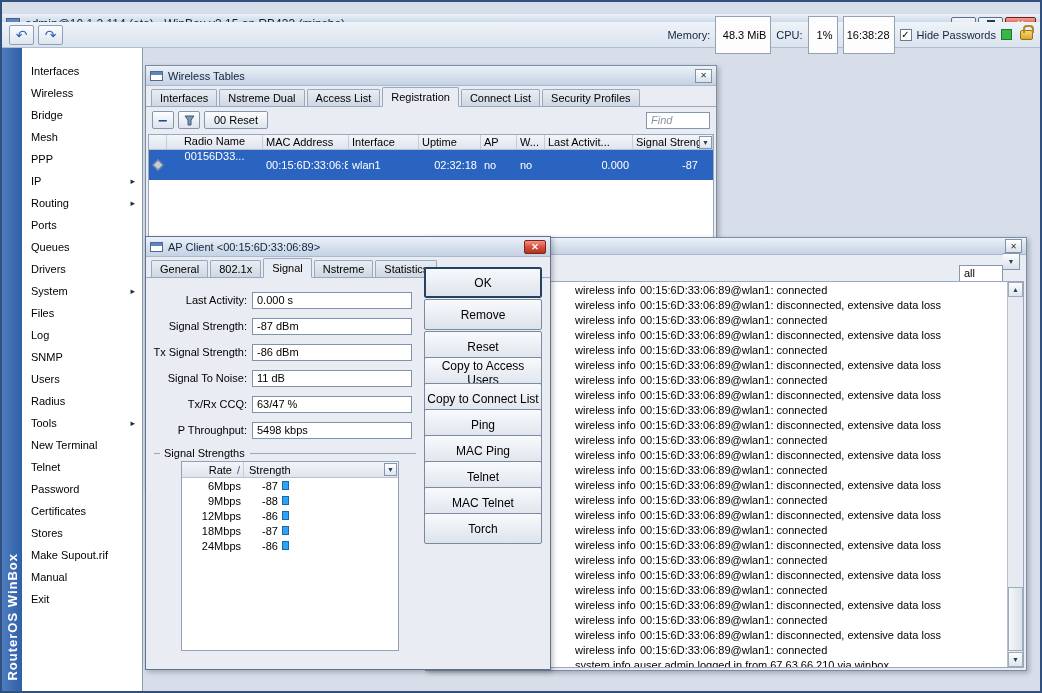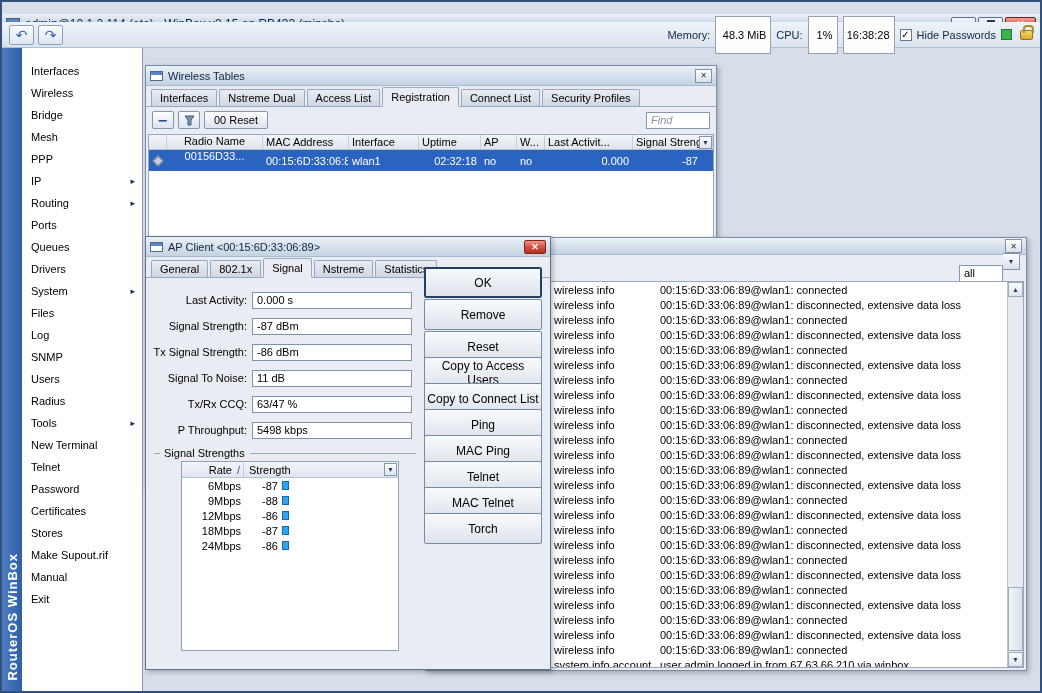--- a/index.html
+++ b/index.html
@@ -89,39 +89,39 @@
     border-bottom:1px solid #b7c1cf; position:relative; }
   .col { padding:0 3px; border-right:1px solid #c5cdd9; display:flex; align-items:center;
     overflow:hidden; white-space:nowrap; font-size:11px; }
   .c-icon{width:18px;} .c-radio{width:96px;flex-direction:column;} .c-mac{width:86px;} .c-if{width:70px;}
   .c-up{width:62px;} .c-ap{width:36px;} .c-w{width:28px;} .c-la{width:88px;} .c-sig{flex:1;}
   .sort-mark { margin-left:8px; color:#44597a; }
   .num { justify-content:flex-end; }
   .col-chooser { position:absolute; right:1px; top:1px; width:13px; height:13px; border:1px solid #8597ad;
     background:linear-gradient(#ffffff,#dde4ee); display:flex; align-items:center; justify-content:center;
     font-size:7px; color:#2c3e57; cursor:default; }
-  .wt-row { display:flex; height:21px; background:#2a63c0; color:#fff; }
+  .wt-row { display:flex; height:30px; background:#2a63c0; color:#fff; }
   .wt-row .col { border-right:1px solid rgba(255,255,255,0); }
   .c-sig-cell { padding-right:14px !important; }
   .ifc-icon { width:8px; height:8px; background:#c3cddb; border:1px solid #6f7f96; transform:rotate(45deg); margin:auto; }
 
   
   .win-log { left:423px; top:235px; width:602px; height:434px; z-index:20; }
   .log-title { height:17px; }
   .log-filter { height:24px; display:flex; align-items:center; justify-content:flex-end; padding:0 6px; }
   .combo { display:flex; }
   .combo-text { width:44px; height:17px; border:1px solid #8597ad; background:#fff; padding:0 4px;
     display:flex; align-items:center; font-size:11px;margin-top:12px; }
   .combo-btn { width:17px; height:17px; border:1px solid #8597ad; border-left:none;
     background:linear-gradient(#fdfdfe,#d9e0ea); display:flex; align-items:center; justify-content:center;
     font-size:7px; color:#2c3e57; cursor:default; }
   .log-body { position:absolute; left:2px; right:2px; top:43px; bottom:2px; background:#fff; border:1px solid #9aa8bd; overflow:hidden; }
   .log-rows { position:absolute; left:0; top:0; right:16px; bottom:0; overflow:hidden; }
   .log-row { display:flex; height:15px; align-items:center; padding-left:125px; white-space:nowrap; }
-  .lr-topic { width:106px; flex-shrink:0; overflow:hidden; }
+  .lr-topic { width:86px; flex-shrink:0; overflow:hidden;padding-left:21px; }
   .lr-msg { flex:1; overflow:hidden; }
   .log-scroll { position:absolute; right:0; top:0; width:16px; bottom:0; background:#e7ebf1; border-left:1px solid #b6c0ce; }
   .scr-btn { height:15px; display:flex; align-items:center; justify-content:center; font-size:7px; color:#2c3e57;
     border:1px solid #9fabbd; background:linear-gradient(#fbfcfd,#dfe5ed); cursor:default; }
   .scr-btn.bottom { position:absolute; bottom:0; left:0; right:0; }
   .scr-thumb { position:absolute; left:0; right:0; bottom:16px; height:64px; border:1px solid #9fabbd;
     background:linear-gradient(90deg,#f4f7fa,#d9e1ea); cursor:default; }
 
   
   .win-dialog { left:143px; top:234px; width:406px; height:434px; z-index:30; border-color:#5f7390; }

